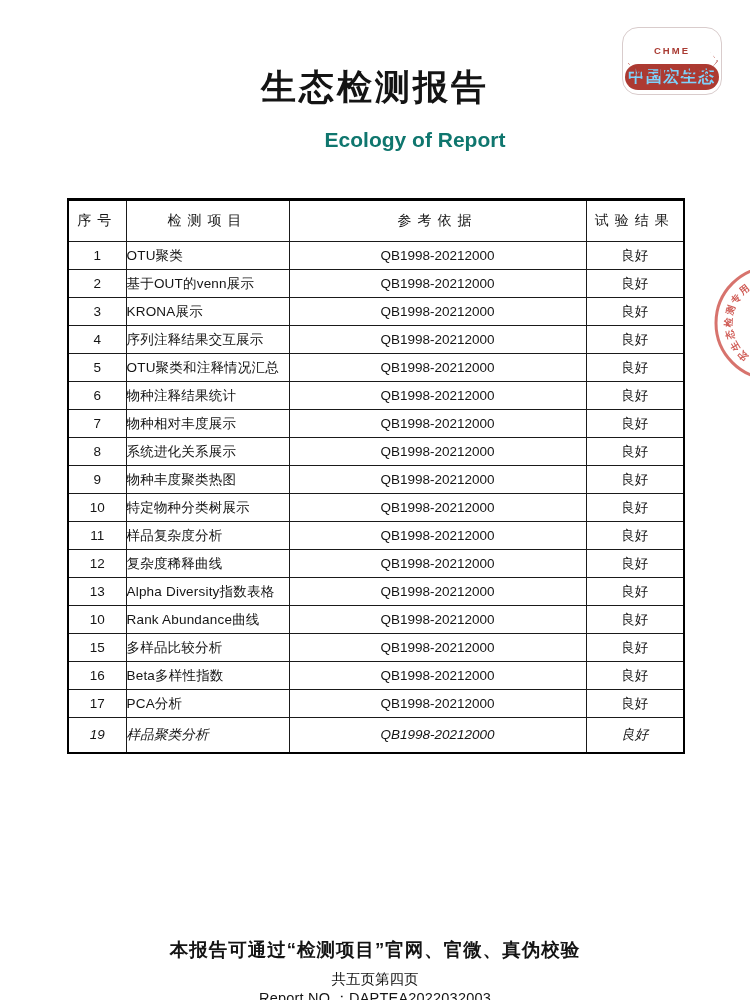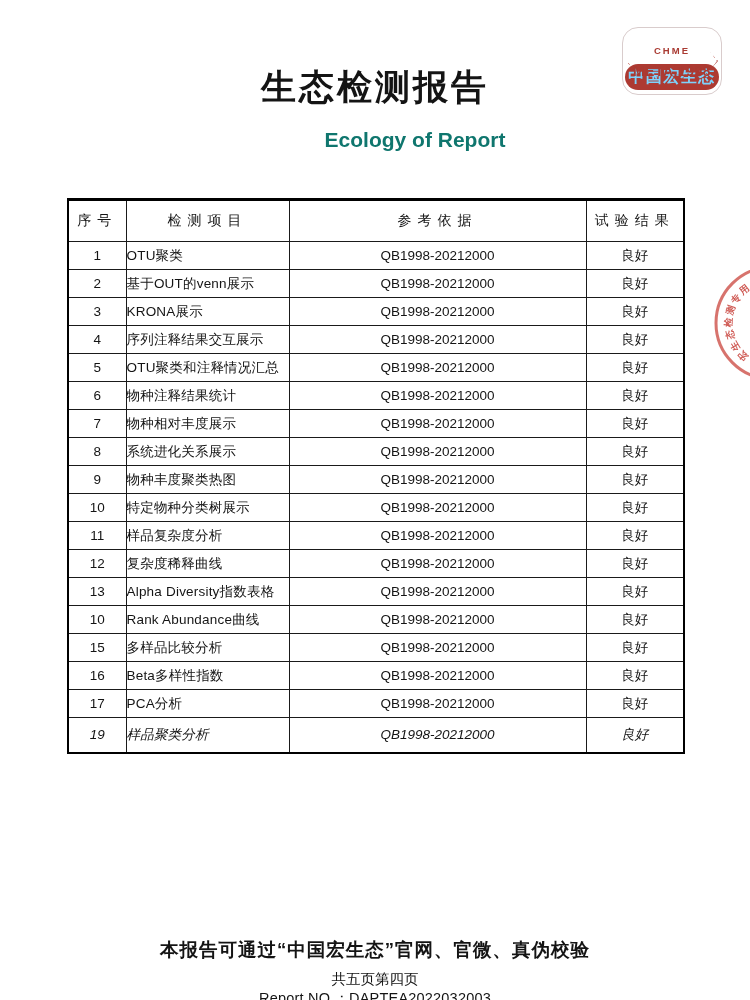--- a/index.html
+++ b/index.html
@@ -226,19 +226,19 @@
   <div class="seal">
     <svg width="145" height="140" viewBox="0 0 145 140">
       <circle cx="72" cy="67" r="56" fill="none" stroke="#d05a54" stroke-width="3" opacity="0.85"></circle>
       <path id="sealArc" d="M 49 100 A 40 40 0 0 1 49 34" fill="none"></path>
       <text font-size="9.5" fill="#cf5a54" letter-spacing="2" font-weight="700">
         <textPath href="#sealArc">宏生态检测专用章</textPath>
       </text>
     </svg>
   </div>
 
-  <div class="verify-note">本报告可通过“中国宏生态”官网、官微、真伪校验</div>
+  <div class="verify-note">本报告可通过“检测项目”官网、官微、真伪校验</div>
   <div class="footer-row">
     <span>共五页第四页</span>
     <span class="report-no"><span>Report NO.：</span><span>DAPTEA2022032003</span></span>
   </div>
 
 </div>
 
 </body></html>

